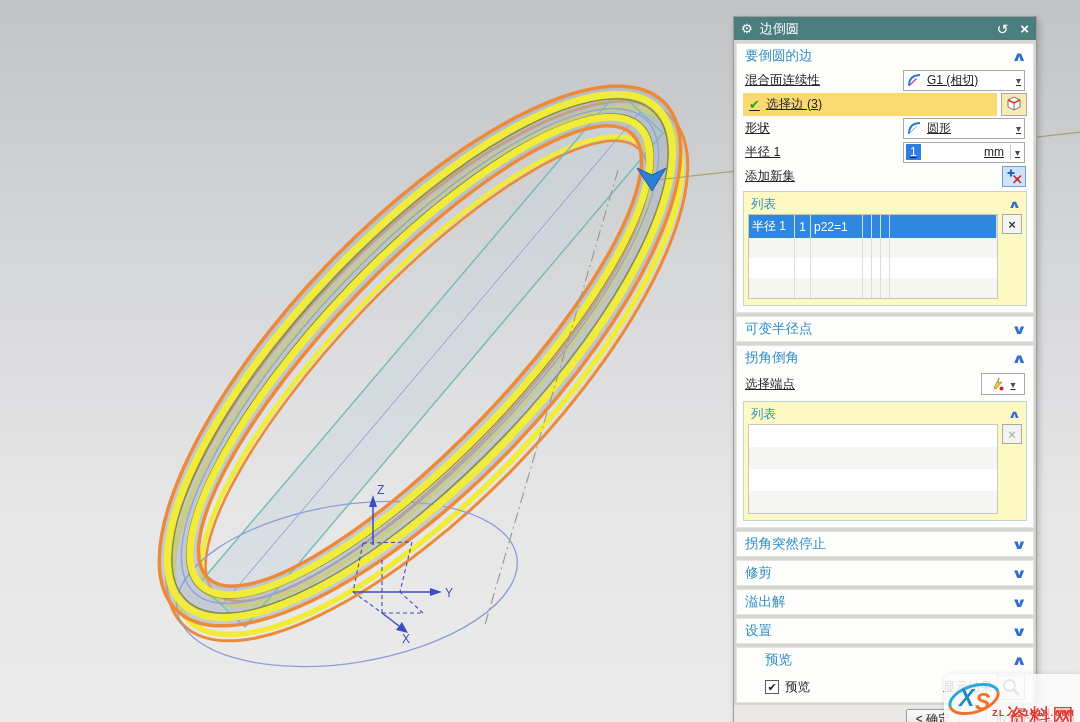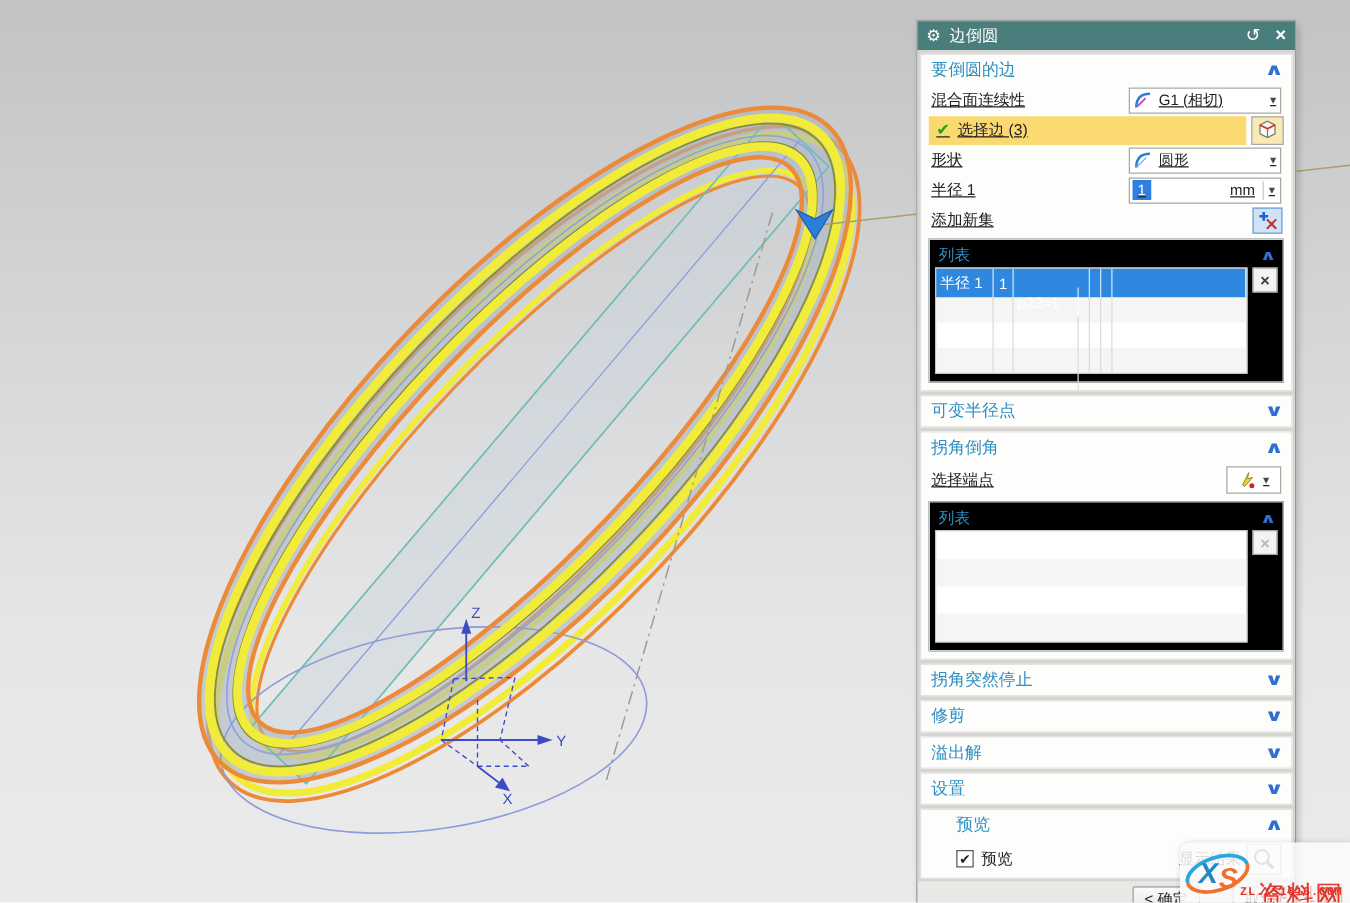--- a/index.html
+++ b/index.html
@@ -38,31 +38,31 @@
     display:flex; align-items:center; justify-content:center; }
   .numw { width:122px; height:21px; background:#fff; border:1px solid #a9a9a6; display:flex;
     align-items:center; font-size:12px; }
   .numw .nval { background:#2f7fe0; color:#fff; padding:1px 4px; margin-left:2px; }
   .numw .sp { flex:1; }
   .numw .unit { color:#222; padding-right:6px; }
   .numw .dvd { width:1px; height:15px; background:#c9c9c6; }
   .numw .arr { color:#4a4a4a; font-size:10px; padding:0 4px; }
   .addbtn { width:24px; height:21px; border:1px solid #6f9fd4; background:#cfe2f6;
     display:flex; align-items:center; justify-content:center; }
-  .lpanel { margin:3px 6px 6px 6px; background:#000000; border:1px solid #c3d3da; padding:2px 4px 6px 4px; }
+  .lpanel { margin:3px 6px 6px 6px; background:#fef9c3; border:1px solid #c3d3da; padding:2px 4px 6px 4px; }
   .lhead { height:20px; display:flex; align-items:center; font-size:12.5px; color:#2e8fc2; padding:0 3px; }
   .lhead .sh-t { flex:1; }
   .lbody { display:flex; align-items:flex-start; }
   .ltable { flex:1; background:#fff; border:1px solid #c6c6c4; margin-right:4px; }
   .lrow { display:flex; height:20px; }
   .lrow.sel { height:23px; background:#2f88e0; color:#fff; font-size:12px; }
   .lrow.alt { background:#f5f5f4; }
   .cell { border-right:1px solid #dcdcda; height:100%; display:flex; align-items:center; padding:0 3px; overflow:hidden; white-space:nowrap; }
   .sel .cell { border-right:1px solid rgba(255,255,255,.75); }
-  .c1{width:46px;} .c2{width:16px;justify-content:center;} .c3{width:52px;margin-top:15px;} .cn{width:9px;padding:0;} .cf{flex:1;border-right:none;}
+  .c1{width:46px;} .c2{width:16px;justify-content:center;} .c3{width:52px;} .cn{width:9px;padding:0;} .cf{flex:1;border-right:none;}
   .xbtn { width:20px; height:20px; border:1px solid #a9a9a6; background:#f3f3f2; color:#3a3a3a;
     font-size:13px; font-weight:bold; display:flex; align-items:center; justify-content:center; }
   .xbtn.dis { color:#b7b7b5; }
   .ptbtn { width:44px; height:22px; border:1px solid #a9a9a6; background:#fff; display:flex;
     align-items:center; justify-content:center; gap:4px; }
   .ptbtn .arr { color:#4a4a4a; font-size:10px; }
   .prev-row { height:30px; display:flex; align-items:center; padding:0 8px; font-size:12.5px; color:#222; }
   .cbx { width:14px; height:14px; border:1px solid #5a5a5a; background:#fff; display:flex;
     align-items:center; justify-content:center; font-size:11px; color:#222; margin-right:6px; }
   .prev-row .sp { flex:1; }

